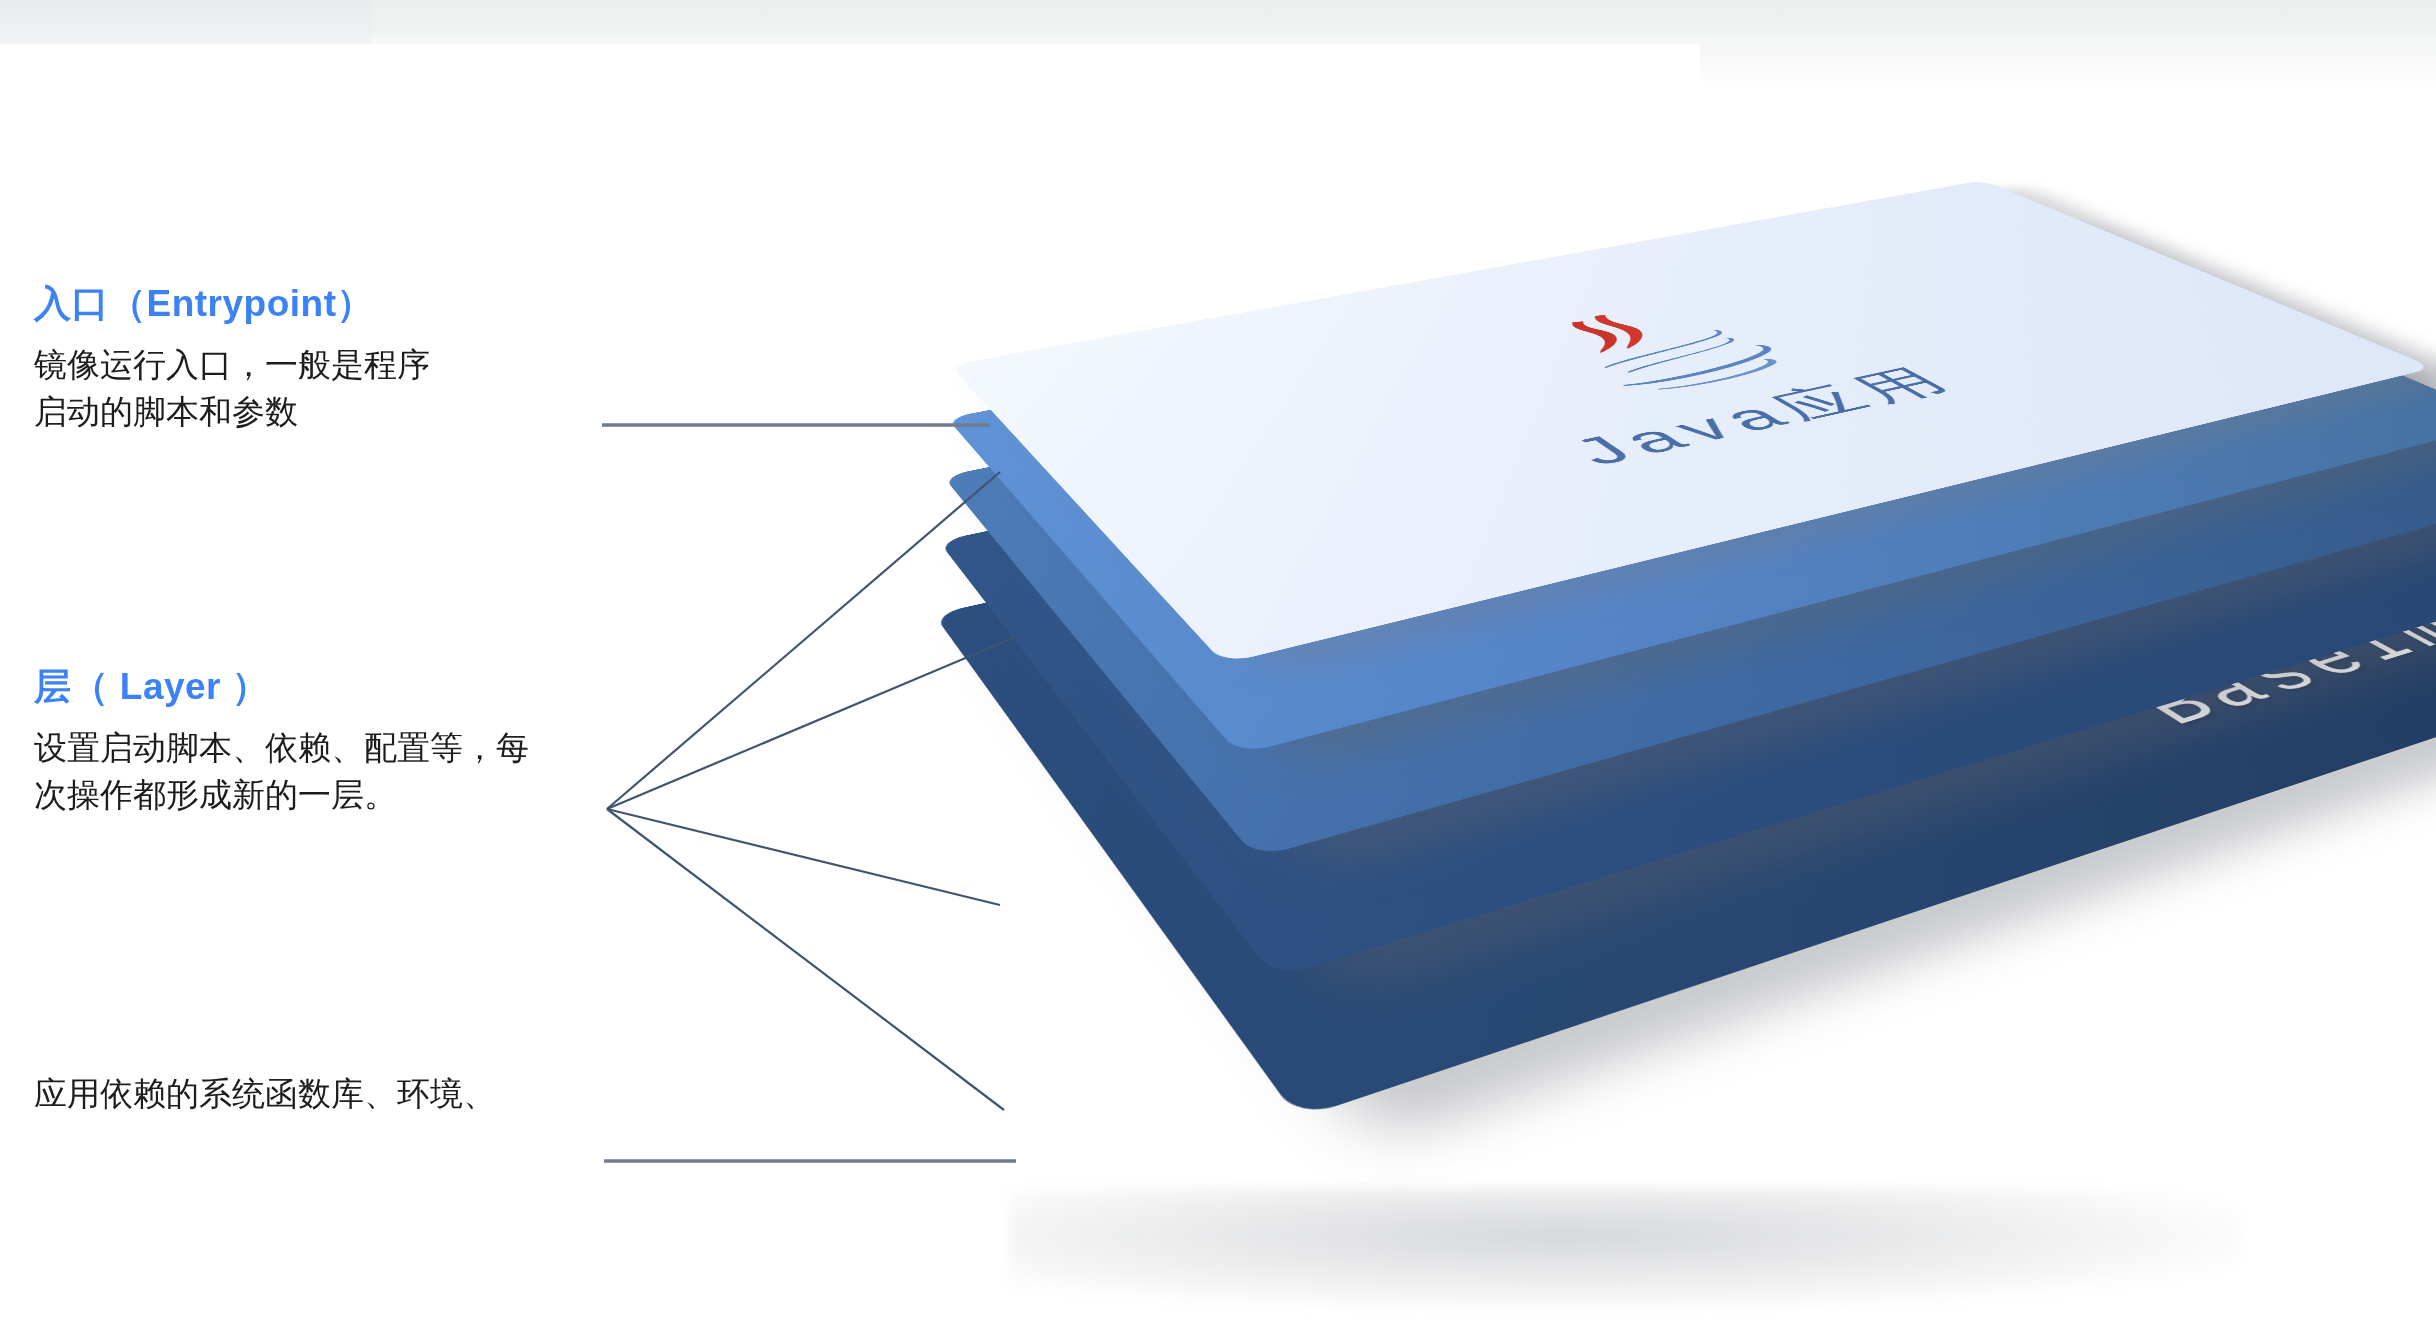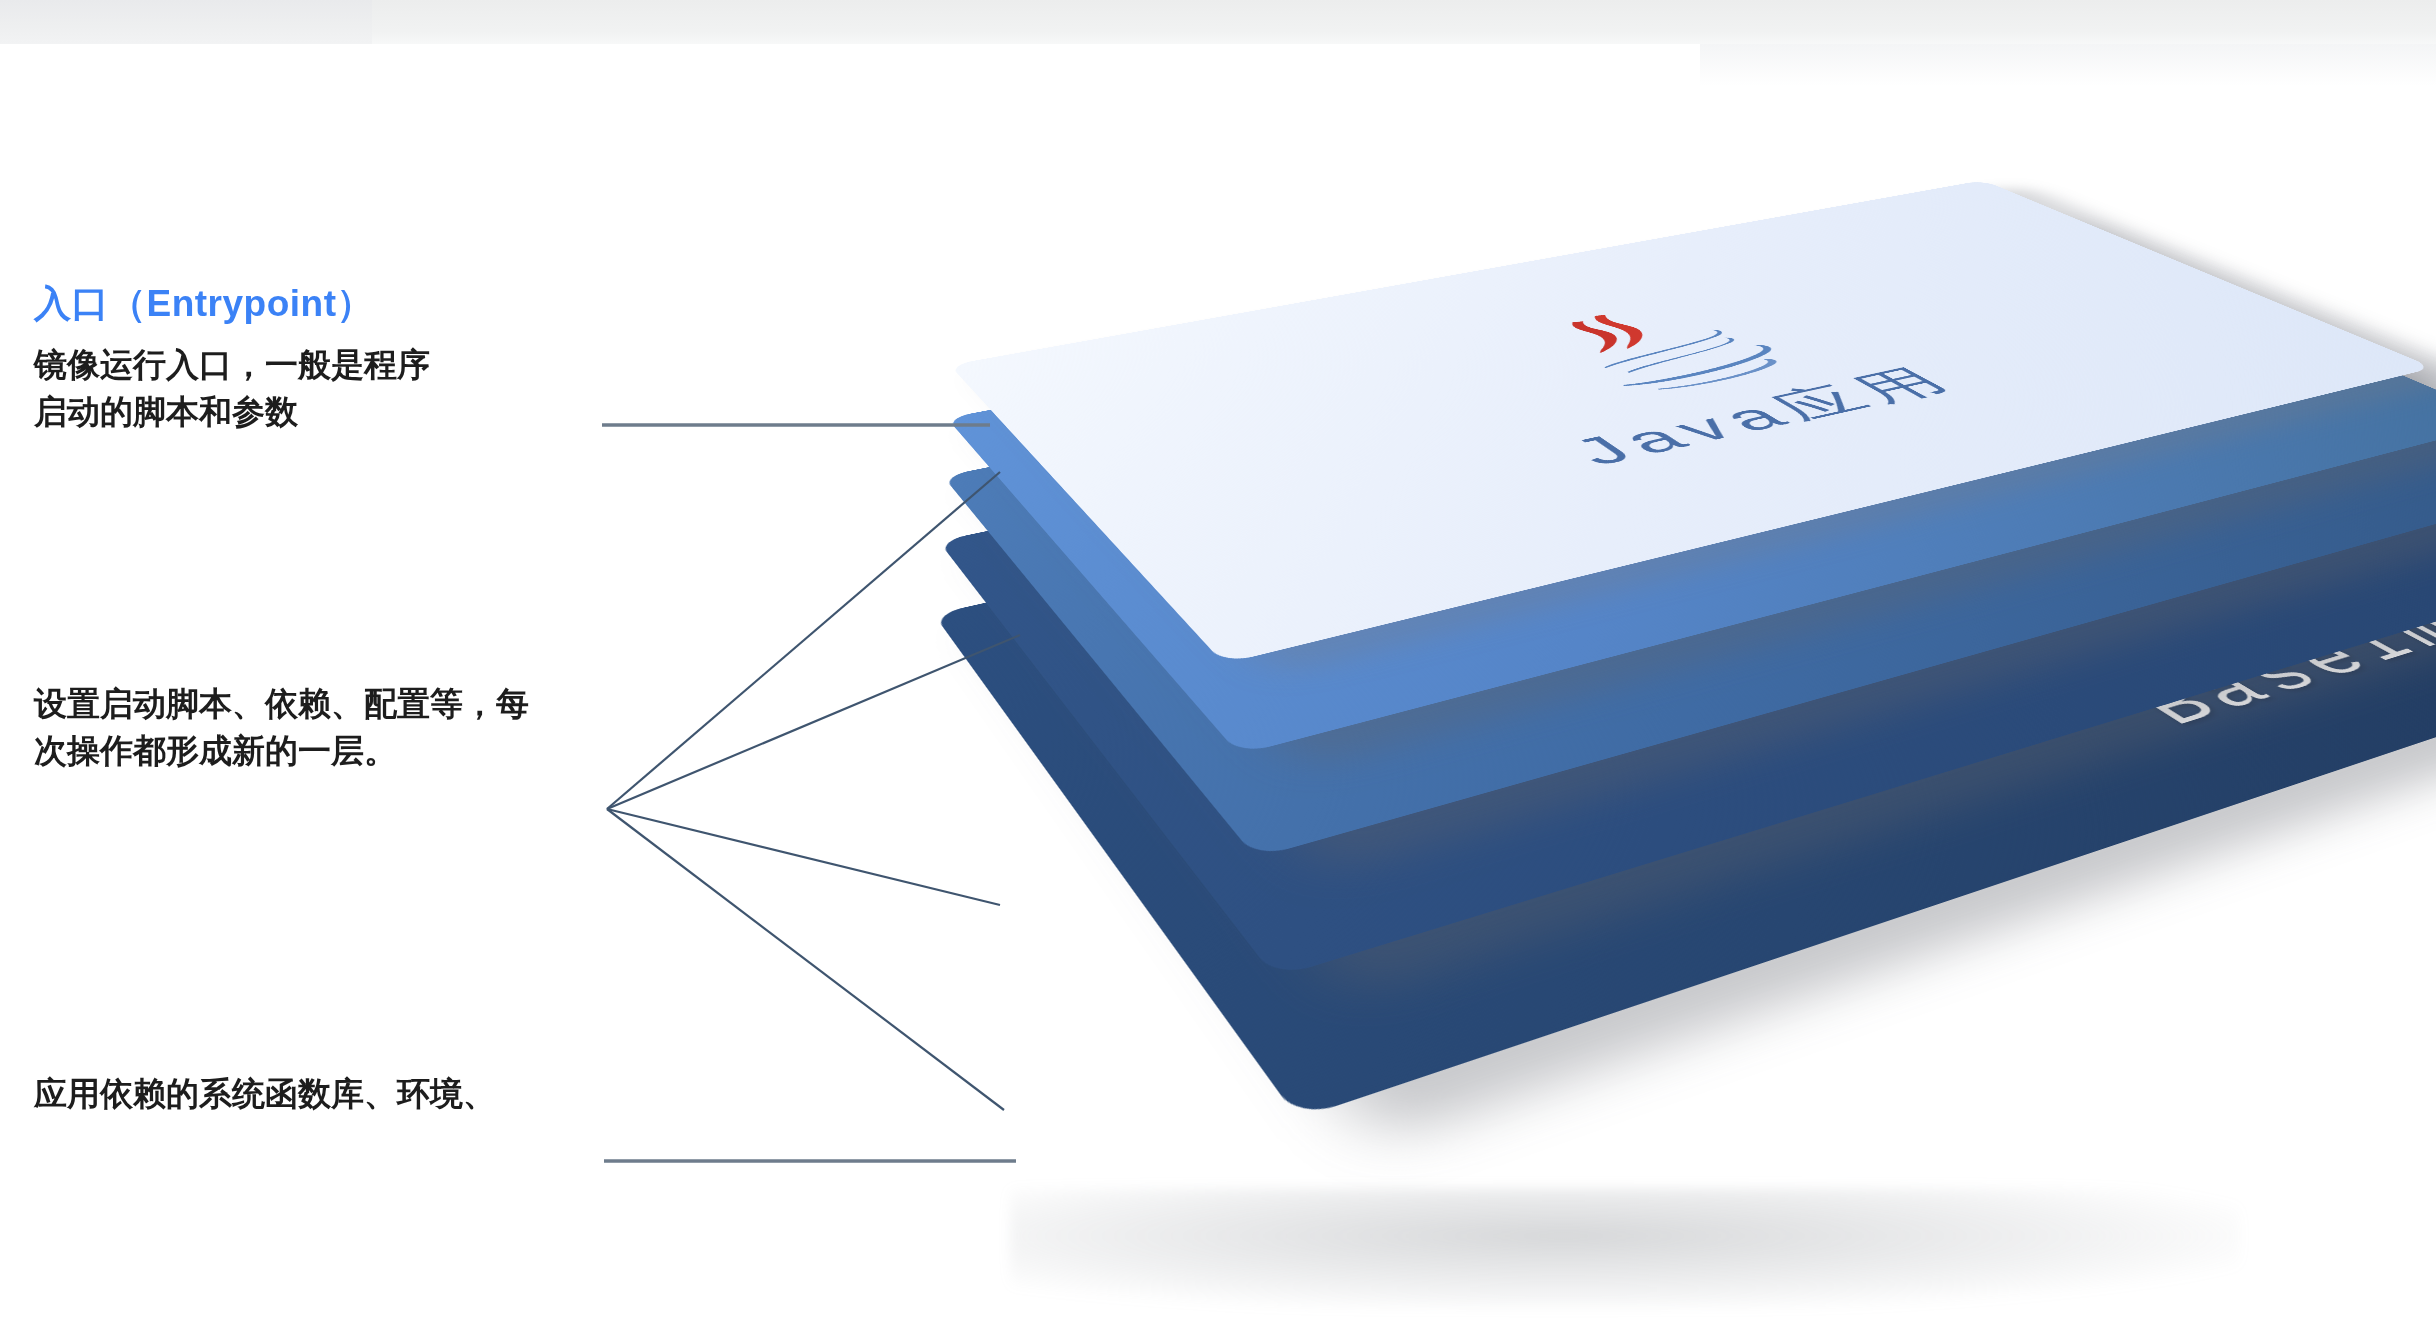--- a/index.html
+++ b/index.html
@@ -51,21 +51,21 @@
     font-size: 37px;
     font-weight: 700;
     letter-spacing: 0.5px;
     line-height: 1.2;
     white-space: nowrap;
     color: #3b82f6;
   }
   .legend-body {
     margin-top: 16px;
     font-size: 33px;
-    font-weight: 700;
+    font-weight: 400;
     line-height: 1.42;
     color: #1d1d1d;
     max-width: 570px;
   }
   .legend-body span { display: block; }
 
   #legend-entrypoint { top: 282px; }
   #legend-layer      { top: 665px; }
   #legend-baseimage  { top: 1055px; }
 
@@ -283,20 +283,21 @@
 
   <div class="legend" id="legend-entrypoint">
     <div class="legend-title">入口（Entrypoint）</div>
     <div class="legend-body">
       <span>镜像运行入口，一般是程序</span>
       <span>启动的脚本和参数</span>
     </div>
   </div>
 
   <div class="legend" id="legend-layer">
+    <div class="legend-title">层（ Layer ）</div>
     <div class="legend-body">
       <span>设置启动脚本、依赖、配置等，每</span>
       <span>次操作都形成新的一层。</span>
     </div>
   </div>
 
   <div class="legend" id="legend-baseimage">
     <div class="legend-body">
       <span>应用依赖的系统函数库、环境、</span>
     </div>

